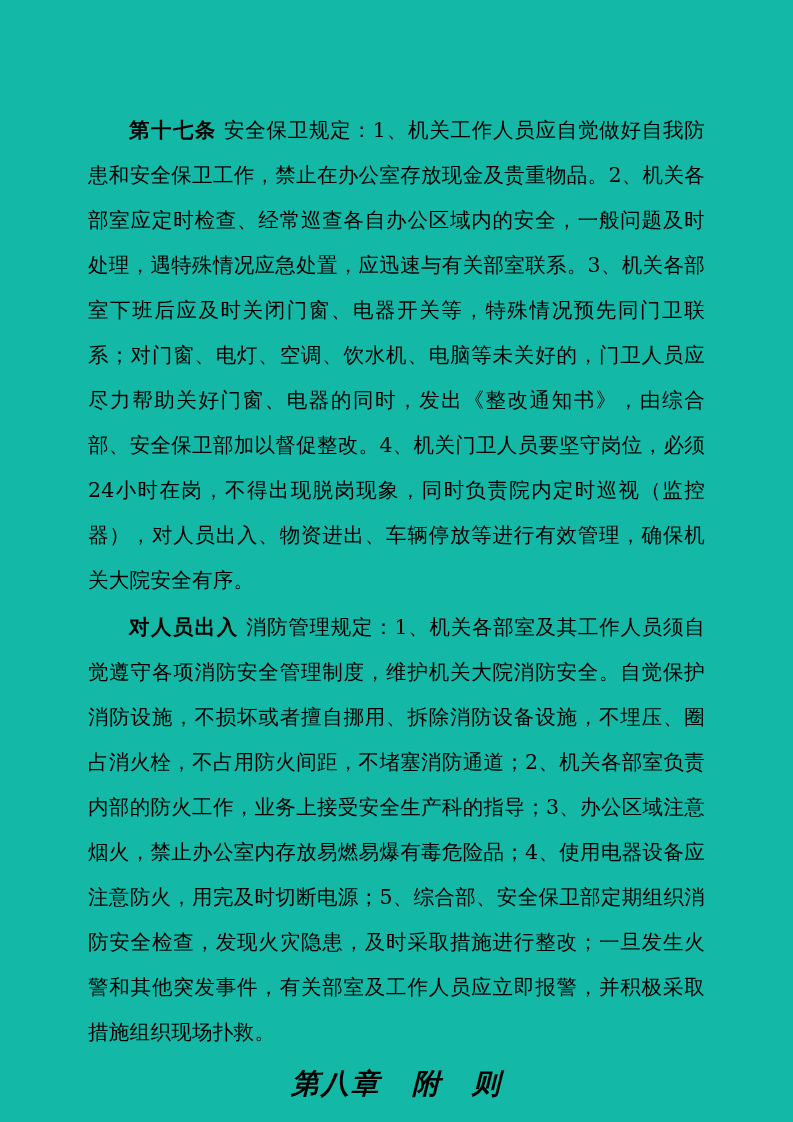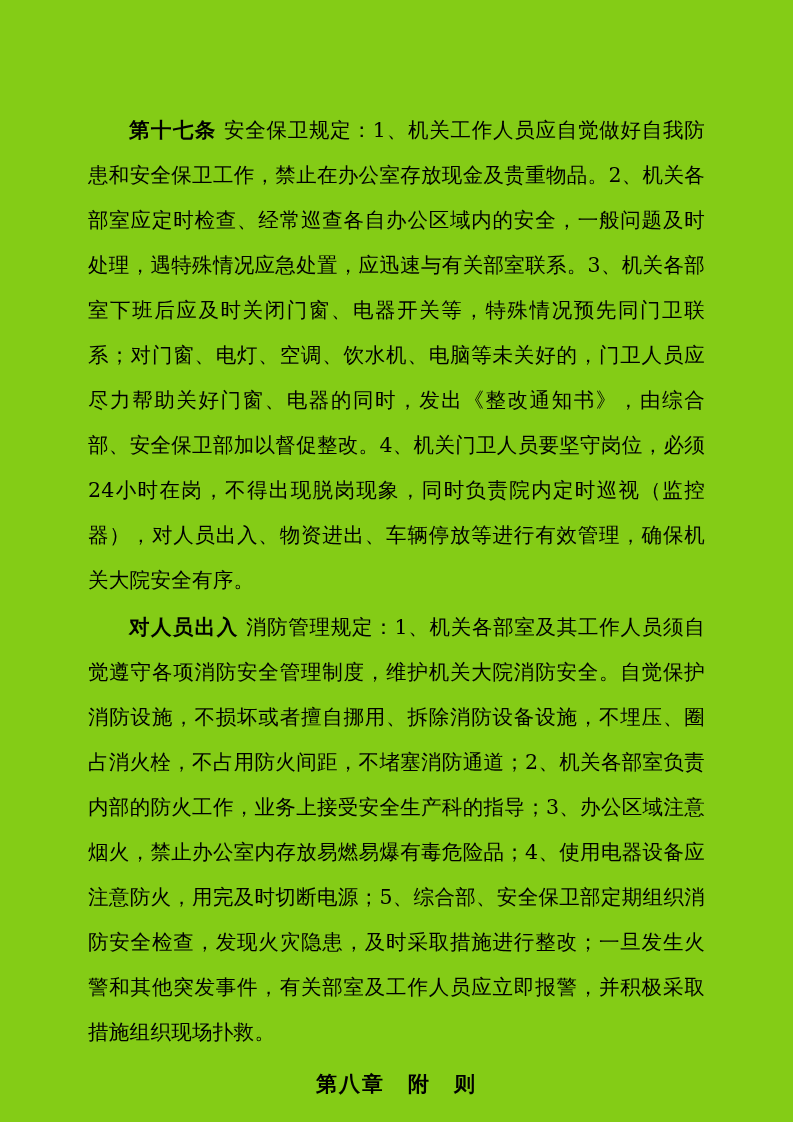--- a/index.html
+++ b/index.html
@@ -11,21 +11,21 @@
     width: 793px;
     height: 1122px;
     font-family: "DejaVu Serif", "Liberation Serif", serif;
     color: #000000;
     overflow: hidden;
   }
   .page {
     position: relative;
     width: 793px;
     height: 1122px;
-    background: #84cc16;
+    background: #14b8a6;
     box-sizing: border-box;
     padding: 108px 88px 47px 88px;
   }
   .doc-body {
     font-size: 20.5px;
     line-height: 45px;
     text-align: justify;
     text-justify: inter-ideograph;
     letter-spacing: 0.3px;
   }
@@ -34,23 +34,24 @@
     text-indent: 2em;
   }
   .para .lead {
     font-weight: bold;
     letter-spacing: 1px;
   }
   .chapter-heading {
     margin: 6px 0 0 0;
     text-align: center;
     font-weight: bold;
-    font-size: 21px;
+    font-size: 28px;
     letter-spacing: 2px;
     line-height: 45px;
+    font-style: italic;
   }
   .chapter-heading .gap {
     display: inline-block;
     width: 1.1em;
   }
 </style>
 </head>
 <body>
 
 <div class="page">

